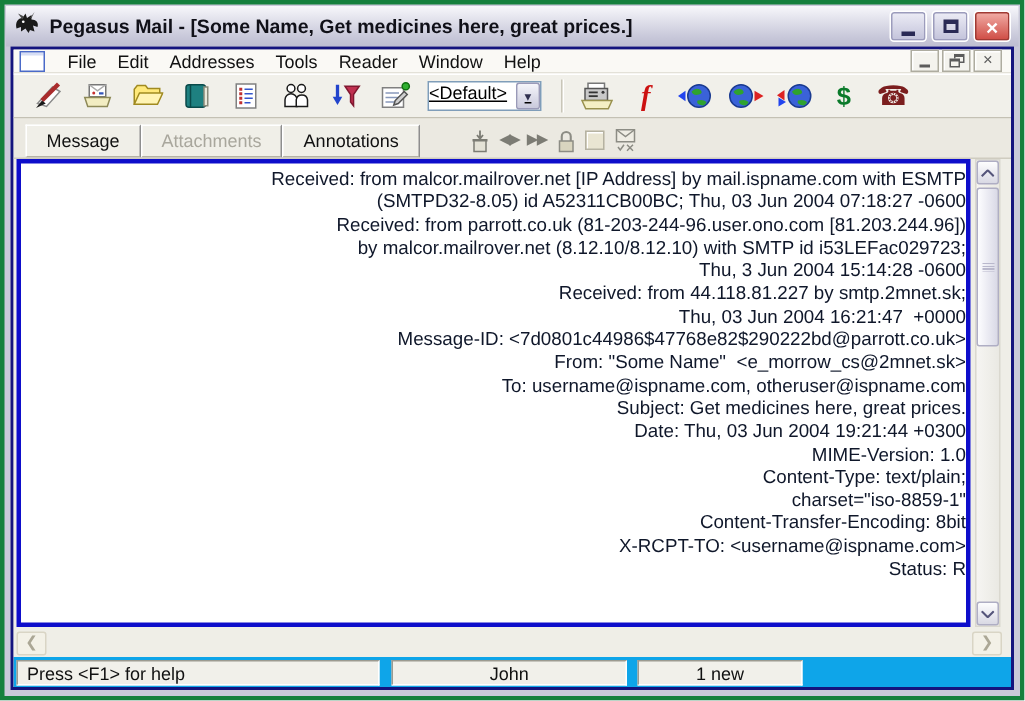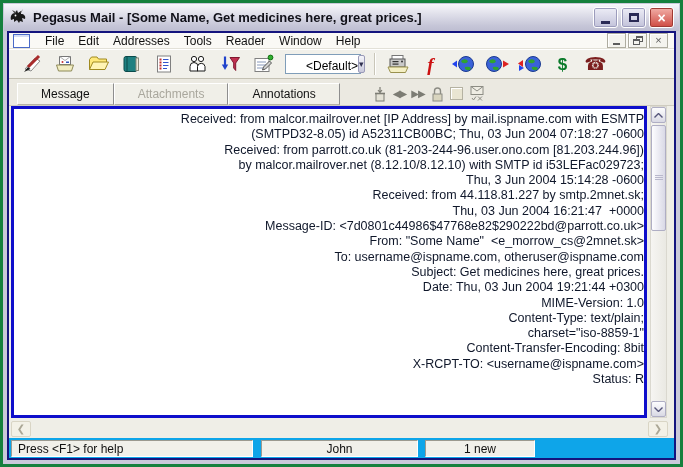--- a/index.html
+++ b/index.html
@@ -45,33 +45,33 @@
   .g-mdi-restore{position:relative;width:10px;height:9px;}
   .g-mdi-restore i{position:absolute;border:1px solid #5C5C5C;border-top-width:2px;background:#F4F3EE;}
   .g-mdi-restore i:first-child{left:3px;top:0;width:7px;height:6px;}
   .g-mdi-restore i:last-child{left:0;top:3px;width:7px;height:6px;}
   
   .toolbar{height:30px;display:flex;align-items:center;background:#F1F0EA;
     border-top:1px solid #FFFFFF;border-bottom:1px solid #C4C1B4;padding-left:6px;}
   .tool{width:33px;height:26px;display:flex;align-items:center;justify-content:center;cursor:default;}
   .tool svg{display:block;}
   .combo{width:76px;height:20px;border:1px solid #7F9DB9;background:#fff;
-    display:flex;align-items:flex-end;font-size:12px;color:#000;padding-left:20px;margin:0 8px 0 6px;}
+    display:flex;align-items:flex-start;font-size:12px;color:#000;padding-left:0;margin:0 8px 0 6px;text-decoration:underline;}
   .combo-btn{margin-left:auto;width:16px;height:18px;
     background:linear-gradient(180deg,#F5F5FA,#C9C9DC);border:1px solid #9A9AB8;border-radius:2px;
     display:flex;align-items:center;justify-content:center;font-size:9px;color:#30304F;}
   .sep{width:2px;height:22px;border-left:1px solid #C9C6B9;border-right:1px solid #FFF;margin:0 5px;}
   .f-glyph{font-family:"Liberation Serif",serif;font-weight:bold;font-style:italic;
     color:#CC1111;font-size:19px;line-height:19px;}
   .dollar-glyph{color:#0A7A2A;font-weight:bold;font-size:17px;line-height:17px;}
   .phone-glyph{color:#7B1E1E;font-size:18px;line-height:18px;}
   
   .tabbar{height:27px;background:#EBE9E1;display:flex;align-items:flex-end;
     padding-left:8px;border-bottom:1px solid #CFCCC0;position:relative;}
-  .tab{height:22px;line-height:20px;padding:0 23px;font-size:12px;color:#111;
+  .tab{height:22px;line-height:20px;padding:0 13px;font-size:12px;color:#111;
     background:#F0EFE8;border:1px solid;border-color:#FFFFFF #8E8E8E #B5B2A6 #FFFFFF;cursor:default;}
   .tab.active{font-weight:bold;border-bottom-color:#F0EFE8;}
   .tab.disabled{color:#A9A79D;}
   .tabtools{display:flex;align-items:center;gap:5px;margin-left:32px;margin-bottom:3px;}
   .tabtool{height:17px;display:flex;align-items:center;justify-content:center;color:#7C7C74;cursor:default;}
   .tri{font-size:10px;line-height:10px;color:#7C7C74;letter-spacing:-1px;}
   .color-chip{width:13px;height:13px;background:#E9E5D2;border:1px solid #B5B2A2;
     box-shadow:inset 1px 1px 0 #fff;}
   
   .viewzone{position:relative;height:332px;background:#EFEEE7;}

